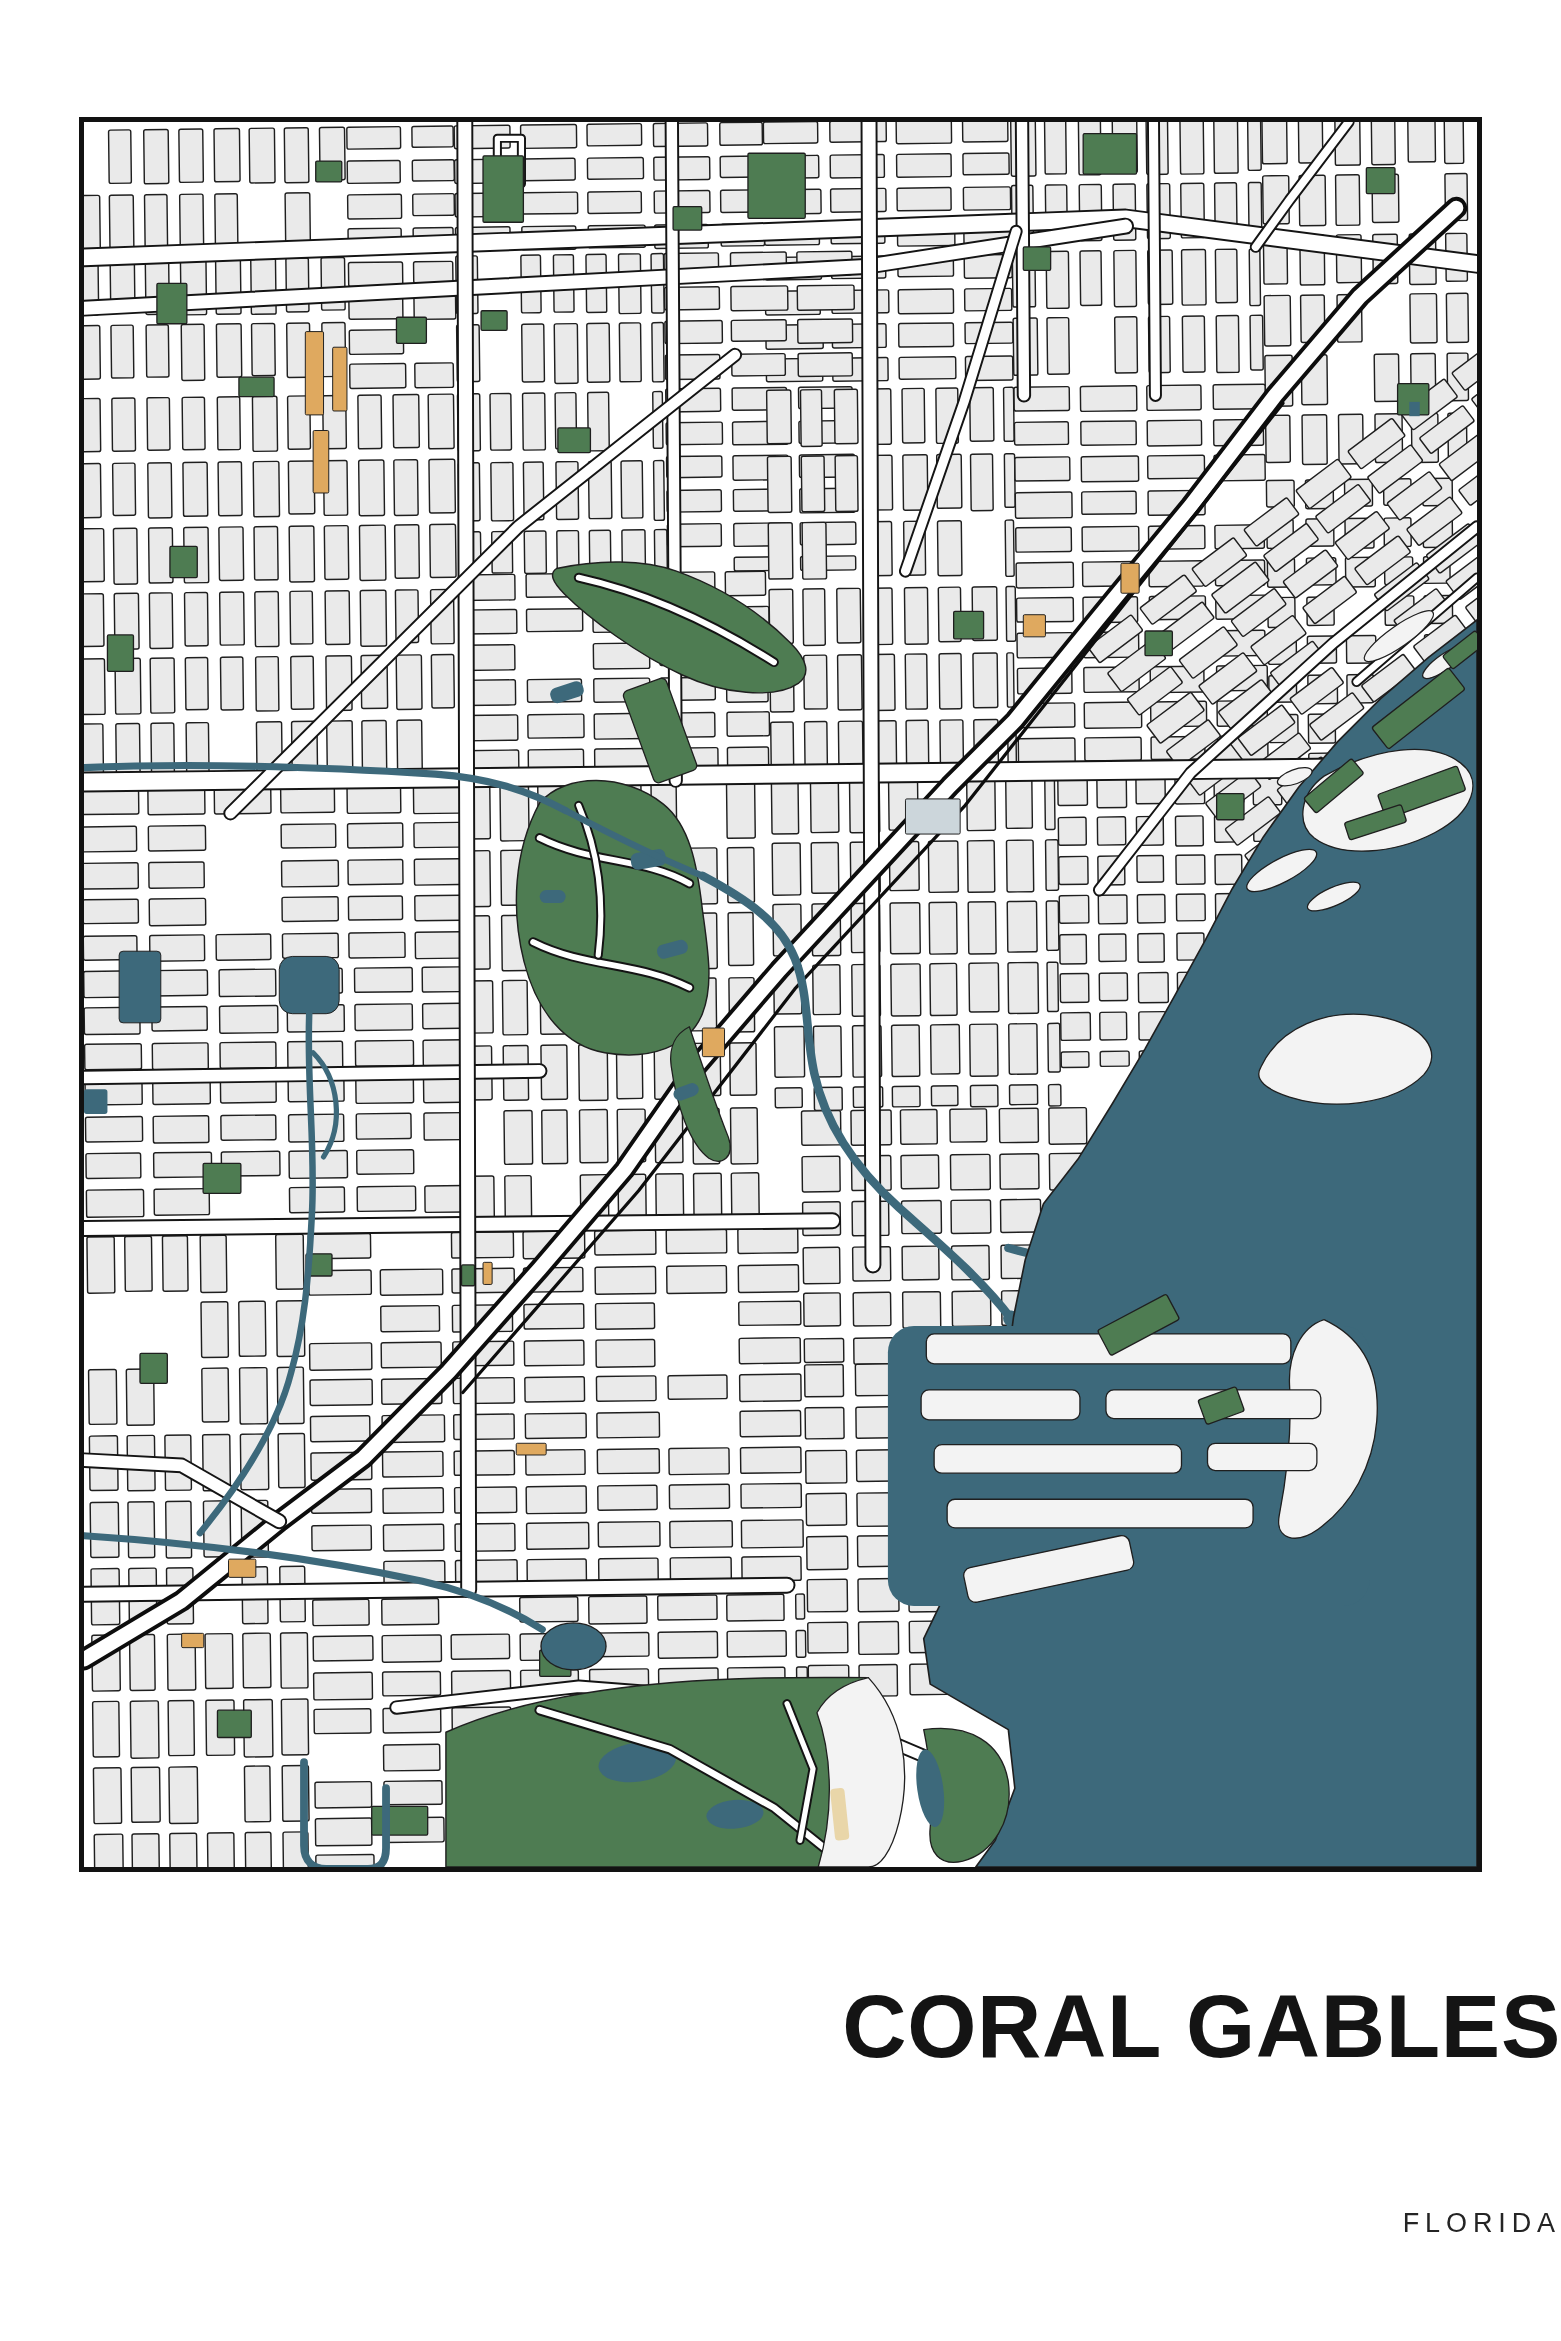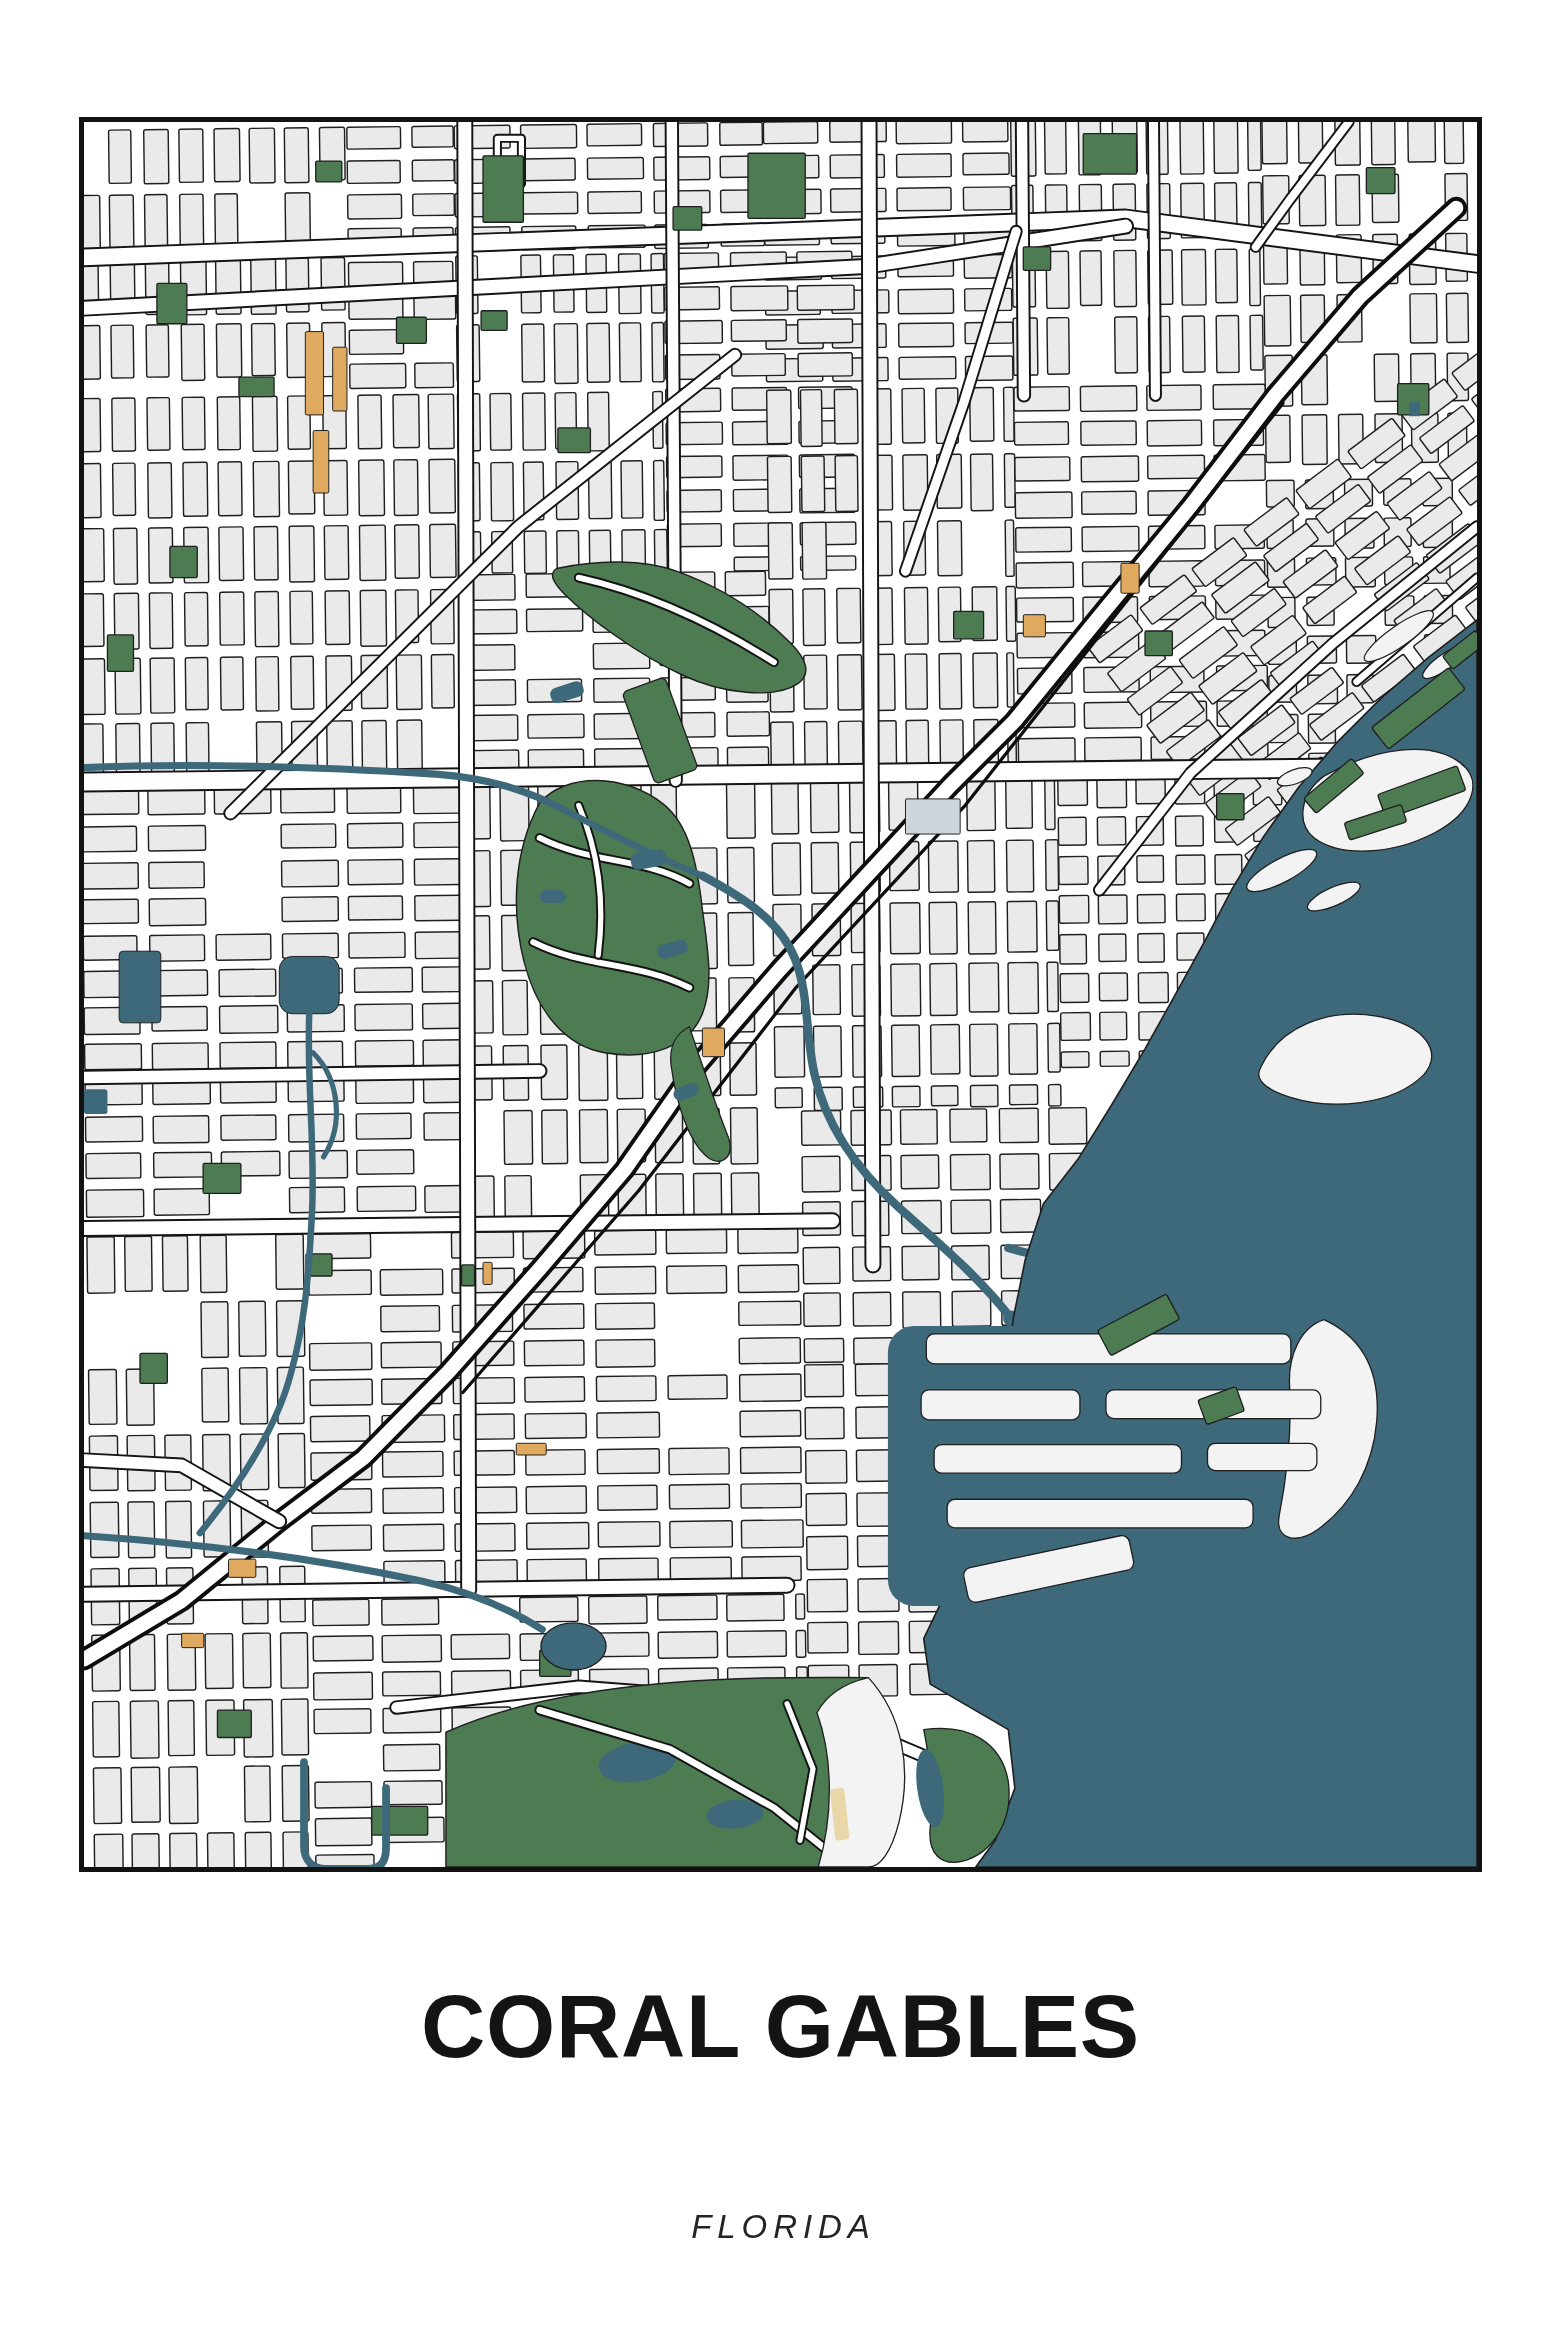--- a/index.html
+++ b/index.html
@@ -6,24 +6,24 @@
     --bg:#ffffff; --frame:#121212; --title:#141414; --sub:#242424;
   }
   html,body{margin:0;padding:0;}
   body{width:1561px;height:2342px;background:var(--bg);font-family:"Liberation Sans",sans-serif;}
   .page{position:relative;width:1561px;height:2342px;overflow:hidden;background:var(--bg);}
   .map-frame{
     position:absolute;left:79px;top:117px;width:1403px;height:1755px;
     box-sizing:border-box;border:5.2px solid var(--frame);margin:0;background:#ffffff;
   }
   .map-frame svg{display:block;width:100%;height:100%;}
-  .caption-line{position:absolute;left:0;width:100%;text-align:center;margin:0;color:var(--title);}
+  .caption-line{position:absolute;left:0;width:100%;text-align:right;margin:0;color:var(--title);}
   .title{top:1978px;font-size:89px;font-weight:700;letter-spacing:0.7px;line-height:1.1;}
   .coords{top:2109px;font-size:33px;font-weight:400;letter-spacing:1.3px;color:var(--sub);line-height:1.1;}
-  .state{top:2209px;font-size:33px;font-weight:400;letter-spacing:5.9px;text-indent:5.9px;color:var(--sub);line-height:1.1;font-style:italic;}
+  .state{top:2209px;font-size:27px;font-weight:400;letter-spacing:5.9px;text-indent:5.9px;color:var(--sub);line-height:1.1;}
 </style>
 </head>
 <body>
 
 <div class="page">
 
   <figure class="map-frame">
     <svg id="map-canvas" viewBox="0 0 2140 2681" preserveAspectRatio="none">
         <g>
           <rect x="0.0" y="0.0" width="2140.0" height="2681.0" fill="#ffffff"></rect>

